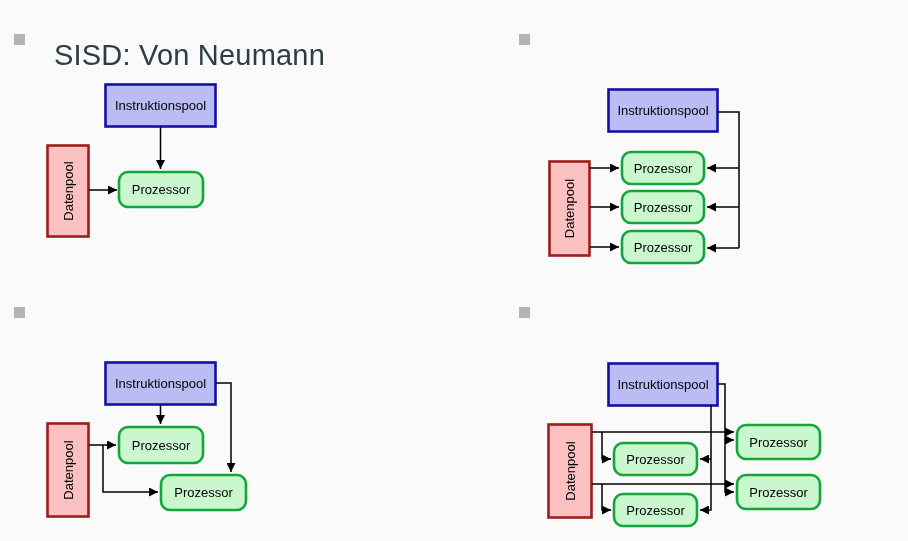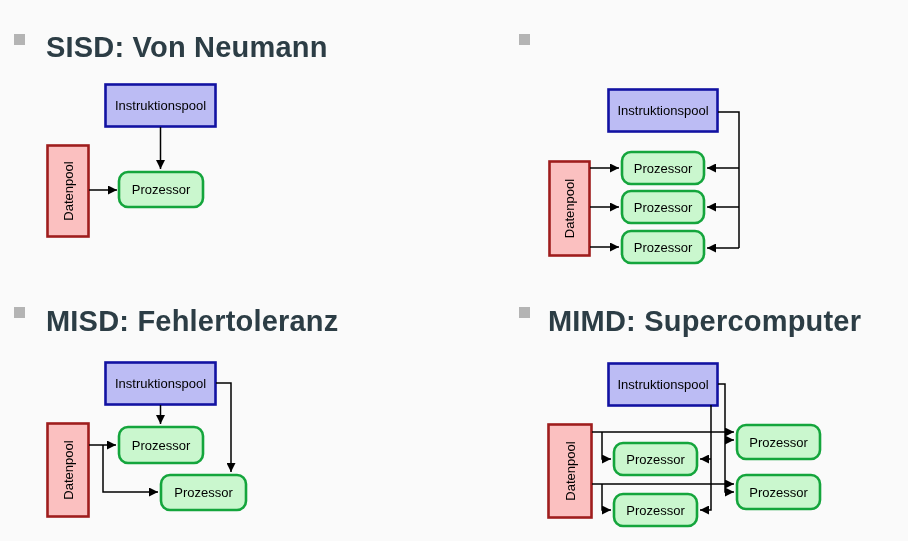--- a/index.html
+++ b/index.html
@@ -2,21 +2,21 @@
 <html style="--c-slide_background: #fafafa; --c-heading_text: #2c3d45; --c-bullet: #b4b4b4; --c-instruktionspool_fill: #bcbcf4; --c-instruktionspool_border: #1212a2; --c-datenpool_fill: #fbc0c0; --c-datenpool_border: #9f1d1d; --c-prozessor_fill: #caf7ce; --c-prozessor_border: #14a53c; --c-connector: #000000; --c-label_text: #000000;"><head>
 <meta charset="utf-8">
 <style>
   html,body{margin:0;padding:0;background:#fafafa;}
   .slide{
     position:relative;width:908px;height:541px;overflow:hidden;
     background:var(--c-slide_background,#fafafa);
     font-family:"Liberation Sans",sans-serif;
   }
   .heading{
-    position:absolute;margin:8px;font-size:29px;font-weight:700;line-height:1;
+    position:absolute;margin:16px;font-size:29px;font-weight:400;line-height:1;
     color:var(--c-heading_text,#2c3d45);letter-spacing:.2px;white-space:nowrap;
   }
   .bullet{position:absolute;width:11px;height:11px;background:var(--c-bullet,#b4b4b4);}
   .h-tl{left:38px;top:25px}.h-tr{left:540px;top:25px}
   .h-bl{left:38px;top:299px}.h-br{left:540px;top:299px}
   .b-tl{left:14px;top:34px}.b-tr{left:519px;top:34px}
   .b-bl{left:14px;top:307px}.b-br{left:519px;top:307px}
   svg.canvas{position:absolute;left:0;top:0;}
   .box-instr{fill:var(--c-instruktionspool_fill);stroke:var(--c-instruktionspool_border);stroke-width:2.6;}
   .box-daten{fill:var(--c-datenpool_fill);stroke:var(--c-datenpool_border);stroke-width:2.6;}
@@ -29,24 +29,22 @@
 <body>
 
 <div class="slide">
 
   <span class="bullet b-tl"></span>
   <h2 class="heading h-tl">SISD: Von Neumann</h2>
 
   <span class="bullet b-tr"></span>
 
   <span class="bullet b-bl"></span>
-  <h2 class="heading h-bl">MISD: Fehlertoleranz</h2>
 
   <span class="bullet b-br"></span>
-  <h2 class="heading h-br">MIMD: Supercomputer</h2>
 
   <svg class="canvas" width="908" height="541" viewBox="0 0 908 541">
     <defs>
       <marker id="arr" markerUnits="userSpaceOnUse" markerWidth="10" markerHeight="9" refX="9" refY="4.5" orient="auto">
         <path d="M0,0 L9,4.5 L0,9 z"></path>
       </marker>
     </defs>
 
     <g>
       <rect class="box-instr" x="105.5" y="84.5" width="110" height="42"></rect>

